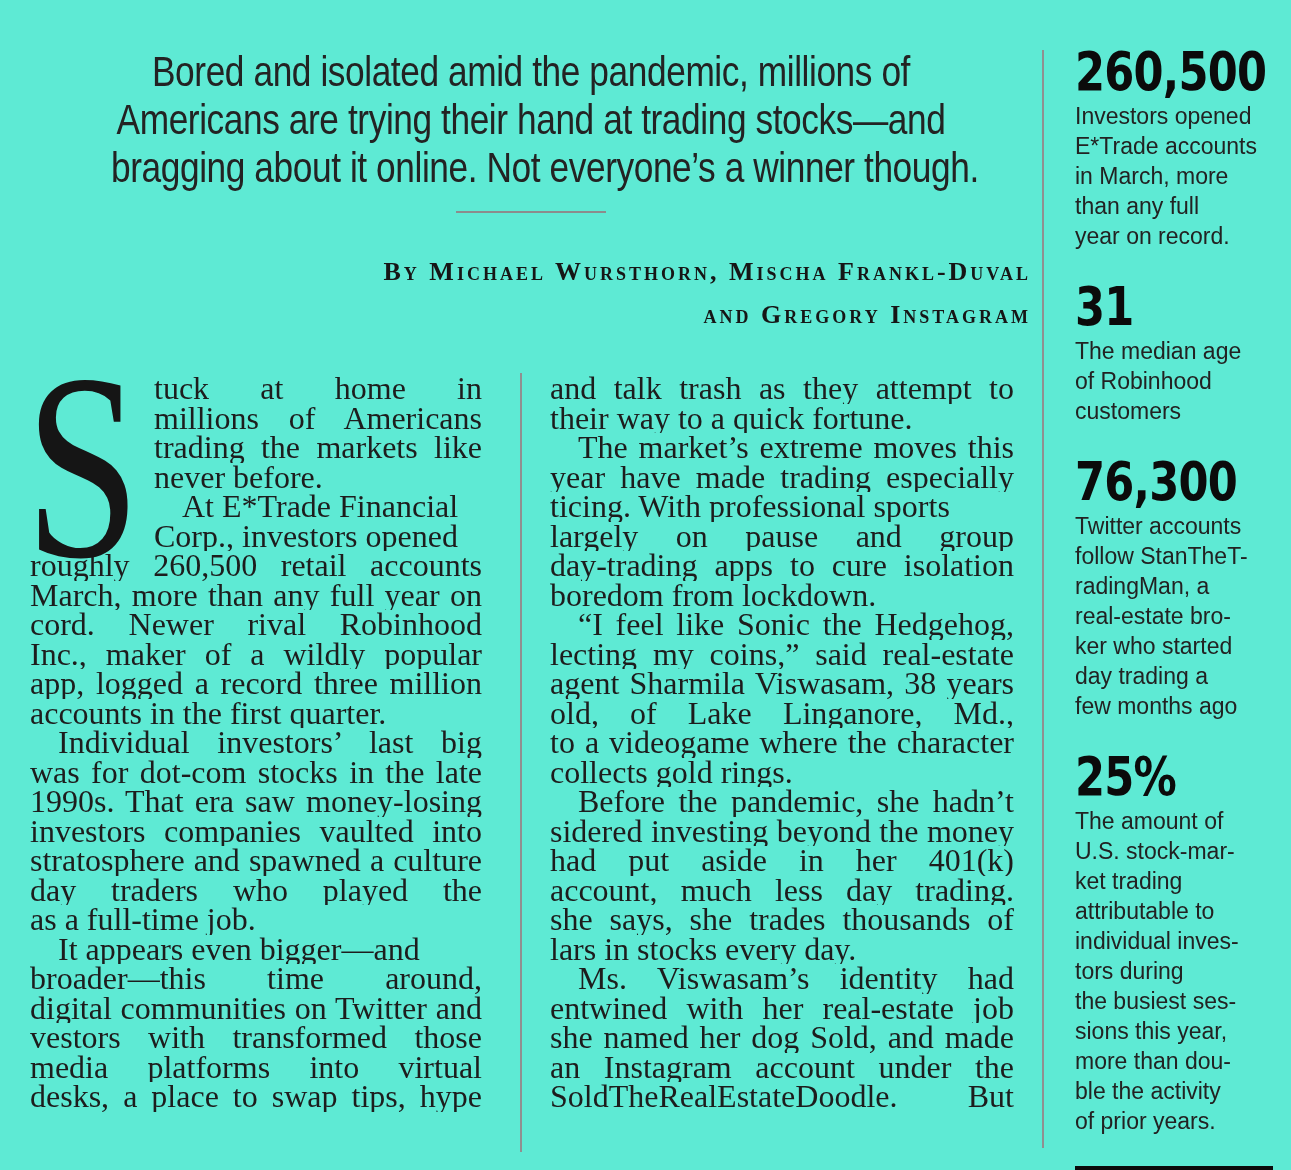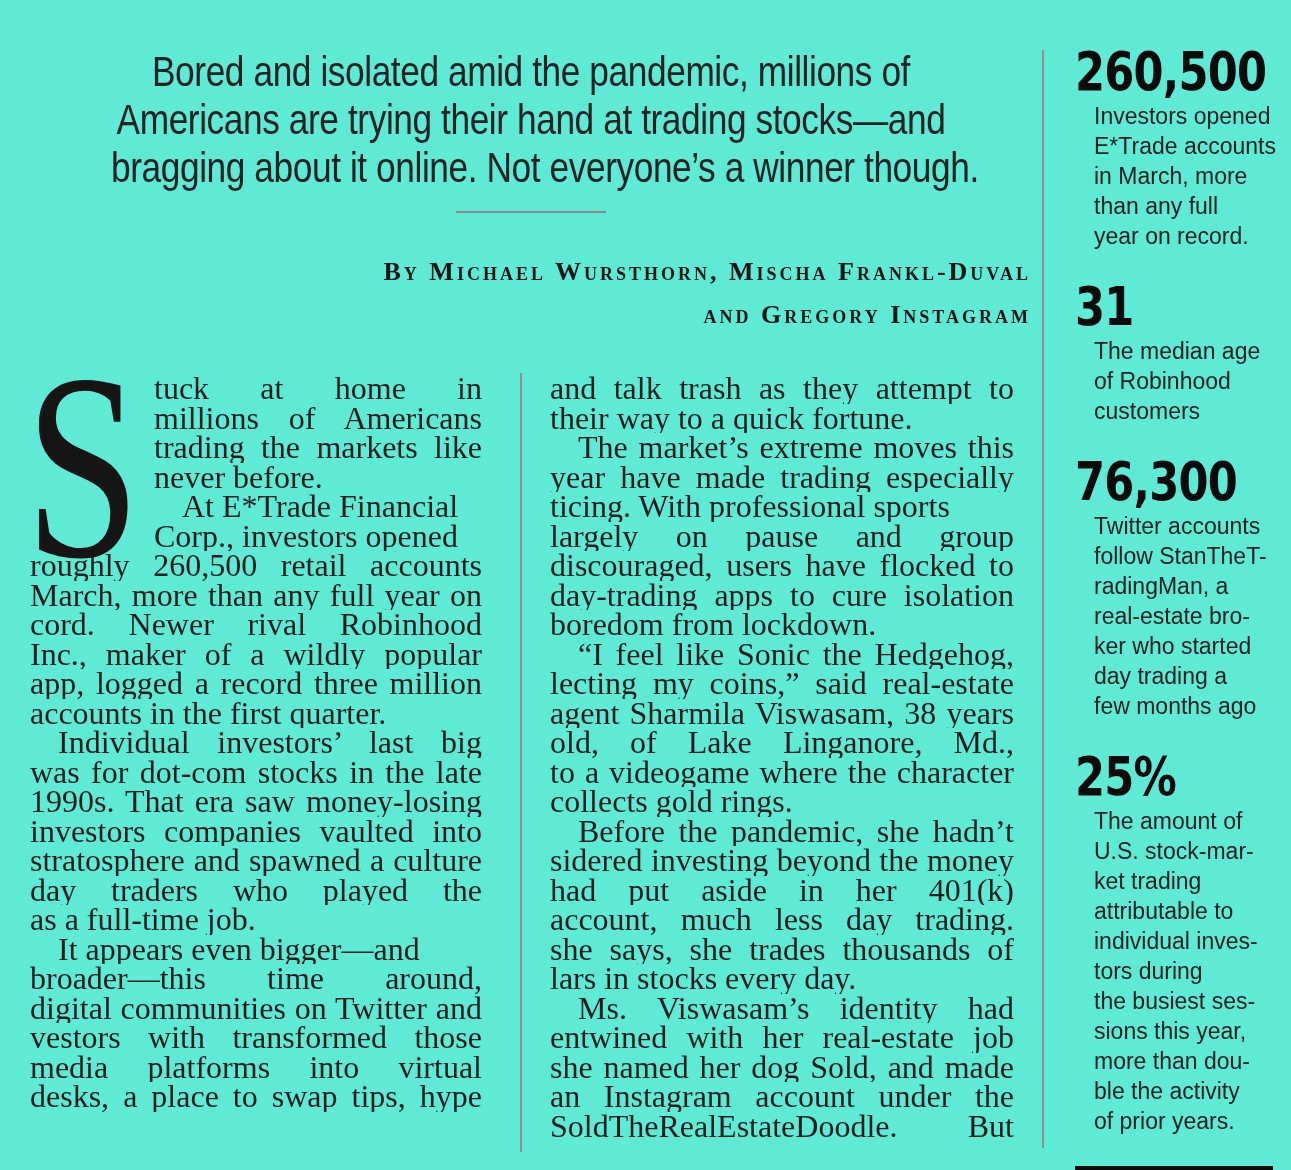--- a/index.html
+++ b/index.html
@@ -40,21 +40,21 @@
   .vrule.side{left:1042px;top:50px;height:1098px;}
 
   
   .sidebar{position:absolute;left:1075px;top:46px;width:200px;}
   .stat{margin-bottom:30px;}
   .stat-value{font-family:"DejaVu Sans","Liberation Sans",sans-serif;font-weight:700;
               font-size:54px;line-height:52px;letter-spacing:-1px;color:#0b0b0b;
               transform:scaleX(.8);transform-origin:left bottom;white-space:nowrap;
               margin-bottom:3px;}
   .stat-desc-line{font-family:"Liberation Sans",sans-serif;font-size:23px;line-height:30px;
-                  color:#222222;white-space:nowrap;margin-left:19px;}
+                  color:#222222;white-space:nowrap;}
   .endbar{width:198px;height:11px;background:#0b0b0b;margin-top:4px;}
 </style>
 </head>
 <body>
 
 <div class="page">
 
   <div class="headline">
       <div class="headline-line">Bored and isolated amid the pandemic, millions of</div>
       <div class="headline-line">Americans are trying their hand at trading stocks—and</div>
@@ -100,21 +100,20 @@
 
   <div class="vrule cols"></div>
 
   <div class="col col2">
       <div class="body-line">and talk trash as they attempt to trade</div>
       <div class="body-line end">their way to a quick fortune.</div>
       <div class="body-line indent">The market’s extreme moves this</div>
       <div class="body-line">year have made trading especially en-</div>
       <div class="body-line end">ticing. With professional sports</div>
       <div class="body-line">largely on pause and group gatherings</div>
-      <div class="body-line">discouraged, users have flocked to</div>
       <div class="body-line">day-trading apps to cure isolation and</div>
       <div class="body-line end">boredom from lockdown.</div>
       <div class="body-line indent">“I feel like Sonic the Hedgehog, col-</div>
       <div class="body-line">lecting my coins,” said real-estate</div>
       <div class="body-line">agent Sharmila Viswasam, 38 years</div>
       <div class="body-line">old, of Lake Linganore, Md., referring</div>
       <div class="body-line">to a videogame where the character</div>
       <div class="body-line end">collects gold rings.</div>
       <div class="body-line indent">Before the pandemic, she hadn’t con-</div>
       <div class="body-line">sidered investing beyond the money she</div>

